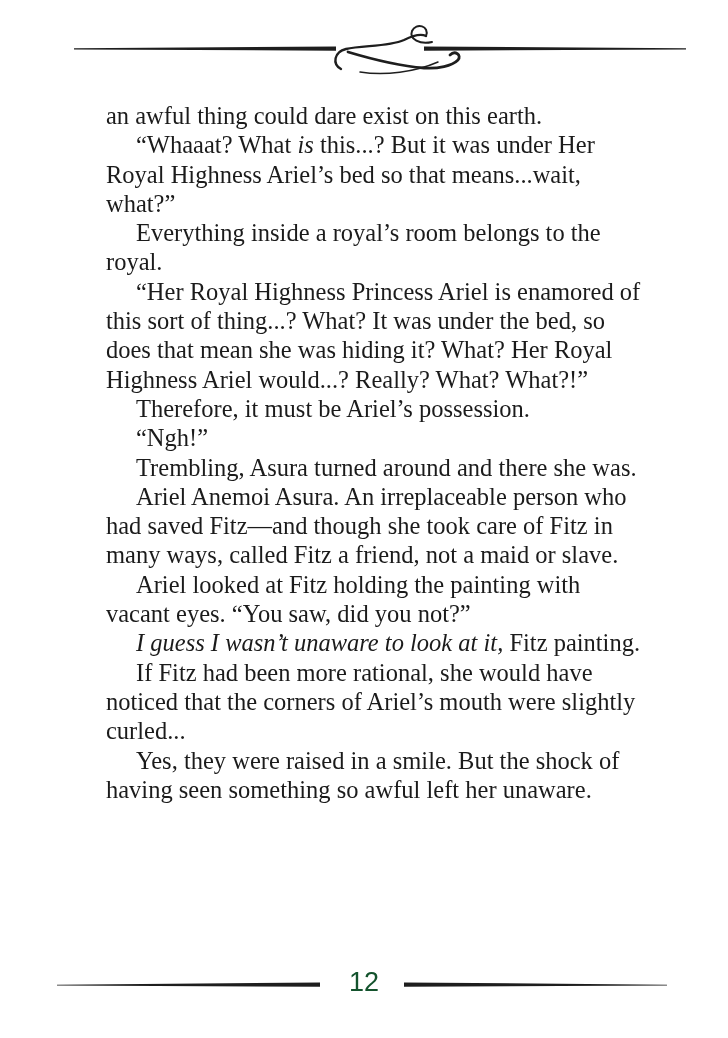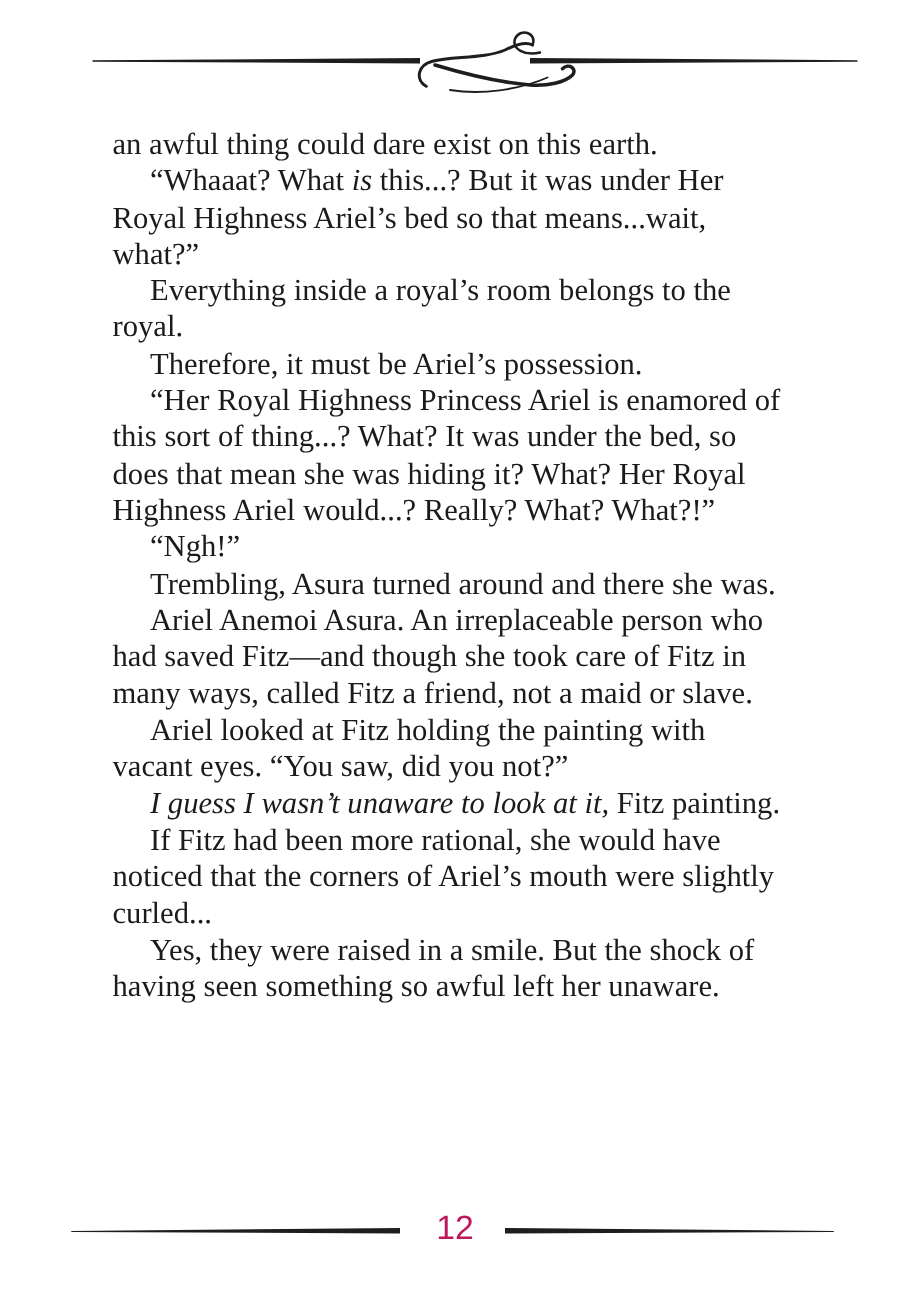--- a/index.html
+++ b/index.html
@@ -18,21 +18,21 @@
   .header-ornament {
     position: absolute;
     top: 0;
     left: 0;
     width: 728px;
     height: 100px;
   }
   .text-block {
     position: absolute;
     top: 101px;
-    left: 90px;
+    left: 106px;
     width: 535px;
     font-size: 24.5px;
     line-height: 29.3px;
     color: #1b1b1b;
     text-align: left;
   }
   .text-block p {
     margin: 0;
     padding: 0;
   }
@@ -51,21 +51,21 @@
   }
   .page-number {
     position: absolute;
     top: 969px;
     left: 0;
     width: 728px;
     text-align: center;
     font-family: "Liberation Sans", sans-serif;
     font-size: 27px;
     line-height: 27px;
-    color: #be185d;
+    color: #14532d;
   }
 </style>
 </head>
 <body>
 
 <div class="page">
 
   <svg class="header-ornament" viewBox="0 0 728 100" xmlns="http://www.w3.org/2000/svg">
     <polygon points="74,48.2 336,46.4 336,50.8 74,49.4" fill="#1e1e1e"></polygon>
     <polygon points="424,46.4 424,50.8 686,49.4 686,48.2" fill="#1e1e1e"></polygon>
@@ -74,22 +74,22 @@
       <path d="M426,36 C430,26 416,22 412,31 C409,39 420,45 432,42" stroke-width="2"></path>
       <path d="M348,52 C368,58 400,66 424,68 C438,69 452,66 458,60 C462,55 455,50 450,55" stroke-width="2.8"></path>
       <path d="M360,72 C385,76 415,72 438,62" stroke-width="1.5"></path>
     </g>
   </svg>
 
   <div class="text-block">
       <p class=""><span>an awful thing could dare exist on this earth.</span></p>
       <p class="indent"><span>“Whaaat? What </span><em>is</em><span> this...? But it was under Her Royal Highness Ariel’s bed so that means...wait, what?”</span></p>
       <p class="indent"><span>Everything inside a royal’s room belongs to the royal.</span></p>
+      <p class="indent"><span>“Her Royal Highness Princess Ariel is enamored of this sort of thing...? What? It was under the bed, so does that mean she was hiding it? What? Her Royal Highness Ariel would...? Really? What? What?!”</span></p>
       <p class="indent"><span>Therefore, it must be Ariel’s possession.</span></p>
-      <p class="indent"><span>“Her Royal Highness Princess Ariel is enamored of this sort of thing...? What? It was under the bed, so does that mean she was hiding it? What? Her Royal Highness Ariel would...? Really? What? What?!”</span></p>
       <p class="indent"><span>“Ngh!”</span></p>
       <p class="indent"><span>Trembling, Asura turned around and there she was.</span></p>
       <p class="indent"><span>Ariel Anemoi Asura. An irreplaceable person who had saved Fitz—and though she took care of Fitz in many ways, called Fitz a friend, not a maid or slave.</span></p>
       <p class="indent"><span>Ariel looked at Fitz holding the painting with vacant eyes. “You saw, did you not?”</span></p>
       <p class="indent"><em>I guess I wasn’t unaware to look at it,</em><span> Fitz painting.</span></p>
       <p class="indent"><span>If Fitz had been more rational, she would have noticed that the corners of Ariel’s mouth were slightly curled...</span></p>
       <p class="indent"><span>Yes, they were raised in a smile. But the shock of having seen something so awful left her unaware.</span></p>
     </div>
 
   <svg class="footer-rules" viewBox="0 0 728 44" xmlns="http://www.w3.org/2000/svg">

